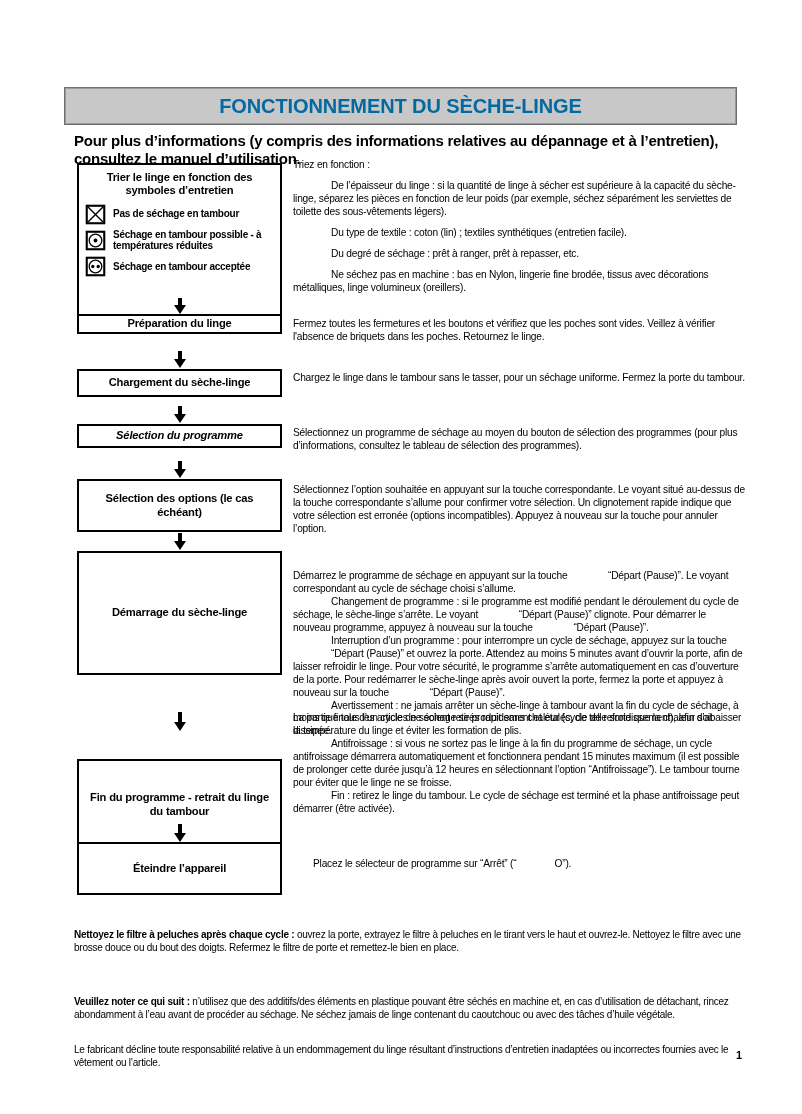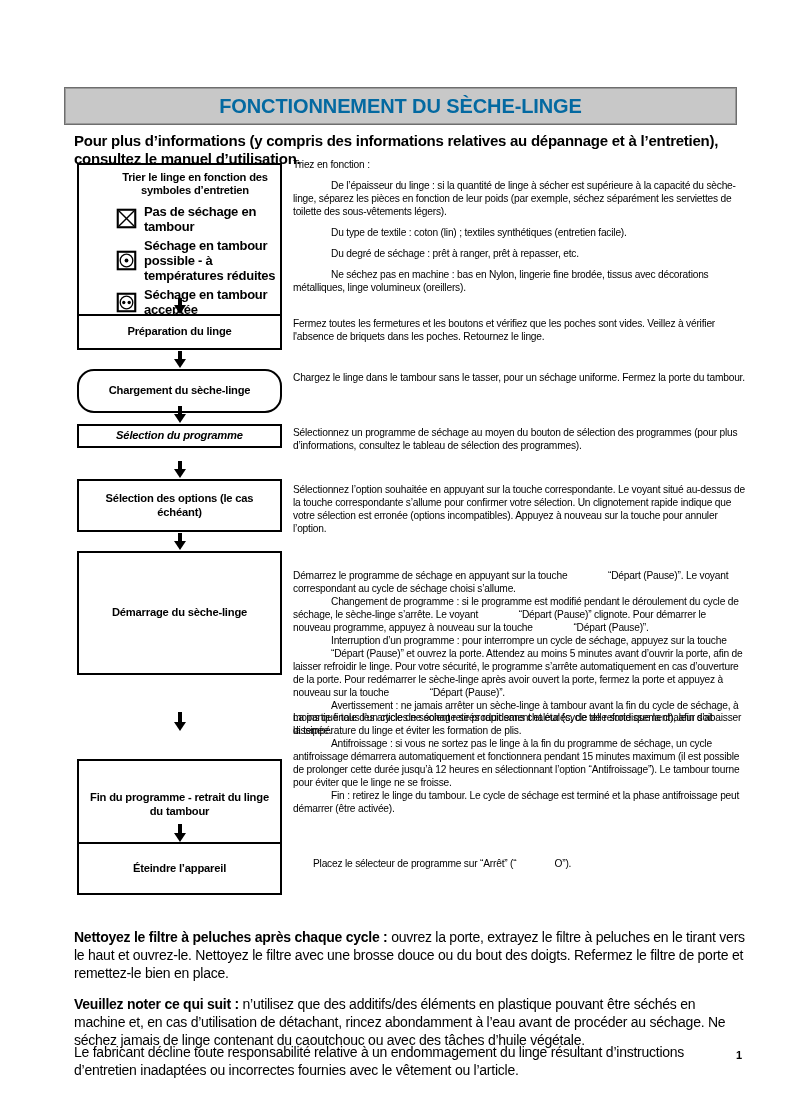--- a/index.html
+++ b/index.html
@@ -93,21 +93,21 @@
     padding: 6px 6px 2px 6px;
   }
   .sym-row {
     display: flex;
     align-items: center;
     padding: 2px 4px 2px 6px;
     gap: 7px;
   }
   .sym-row.r1 { padding-top: 5px; }
   .sym-text {
-    font-size: 13px;
+    font-size: 10px;
     font-weight: bold;
     line-height: 1.16;
     letter-spacing: -0.25px;
   }
   .glyph {
     flex: 0 0 auto;
     width: 21px;
     height: 21px;
   }
 
@@ -147,21 +147,21 @@
   .rtext p { margin: 0 0 8px 0; }
   .rtext p:last-child { margin-bottom: 0; }
   .rtext p.tight { margin-bottom: 0; }
   .rtext b { font-weight: normal; margin-left: 38px; }
 
   
   .ftext {
     position: absolute;
     left: 74px;
     width: 672px;
-    font-size: 14px;
+    font-size: 10px;
     line-height: 1.3;
     letter-spacing: -0.25px;
   }
   .ftext p { margin: 0; }
 
   .pageno {
     position: absolute;
     left: 722px;
     top: 1049px;
     width: 20px;
@@ -173,21 +173,21 @@
 </head>
 <body>
 
 <div class="page">
 
   <div class="banner">
     <div class="banner-title">FONCTIONNEMENT DU SÈCHE-LINGE</div>
   </div>
   <div class="intro-line">Pour plus d’informations (y compris des informations relatives au dépannage et à l’entretien), consultez le manuel d’utilisation.</div>
 
-  <div class="fbox symbolbox" style="top:163px; height:164px;padding-left:31px;">
+  <div class="fbox symbolbox" style="top:163px; height:164px;">
     <span class="sym-title">Trier le linge en fonction des symboles d’entretien</span>
 
     <div class="sym-row r1">
       <span class="glyph">
         <svg viewBox="0 0 24 24" width="21" height="21">
           <rect x="2" y="2" width="20" height="20" fill="#fff" stroke="#000" stroke-width="2.4"></rect>
           <line x1="3.4" y1="3.4" x2="20.6" y2="20.6" stroke="#000" stroke-width="1.6"></line>
           <line x1="20.6" y1="3.4" x2="3.4" y2="20.6" stroke="#000" stroke-width="1.6"></line>
         </svg>
       </span>
@@ -216,29 +216,29 @@
       </span>
       <span class="sym-text">Séchage en tambour acceptée</span>
     </div>
   </div>
 
   <div class="arrow" style="top:298px; height:16px;">
     <span class="shaft" style="height:8px;"></span>
       <span class="head"></span>
   </div>
 
-  <div class="fbox" style="top:314px; height:36px;">
+  <div class="fbox" style="top:314px; height:20px;">
     <span class="fbox-label">Préparation du linge</span>
   </div>
   <div class="arrow" style="top:351px; height:17px;">
     <span class="shaft" style="height:9px;"></span>
       <span class="head"></span>
   </div>
 
-  <div class="fbox" style="top:369px; height:44px;border-radius:17px;">
+  <div class="fbox" style="top:369px; height:28px;">
     <span class="fbox-label">Chargement du sèche-linge</span>
   </div>
   <div class="arrow" style="top:406px; height:17px;">
     <span class="shaft" style="height:9px;"></span>
       <span class="head"></span>
   </div>
 
   <div class="fbox" style="top:424px; height:24px;font-style:italic;">
     <span class="fbox-label">Sélection du programme</span>
   </div>

